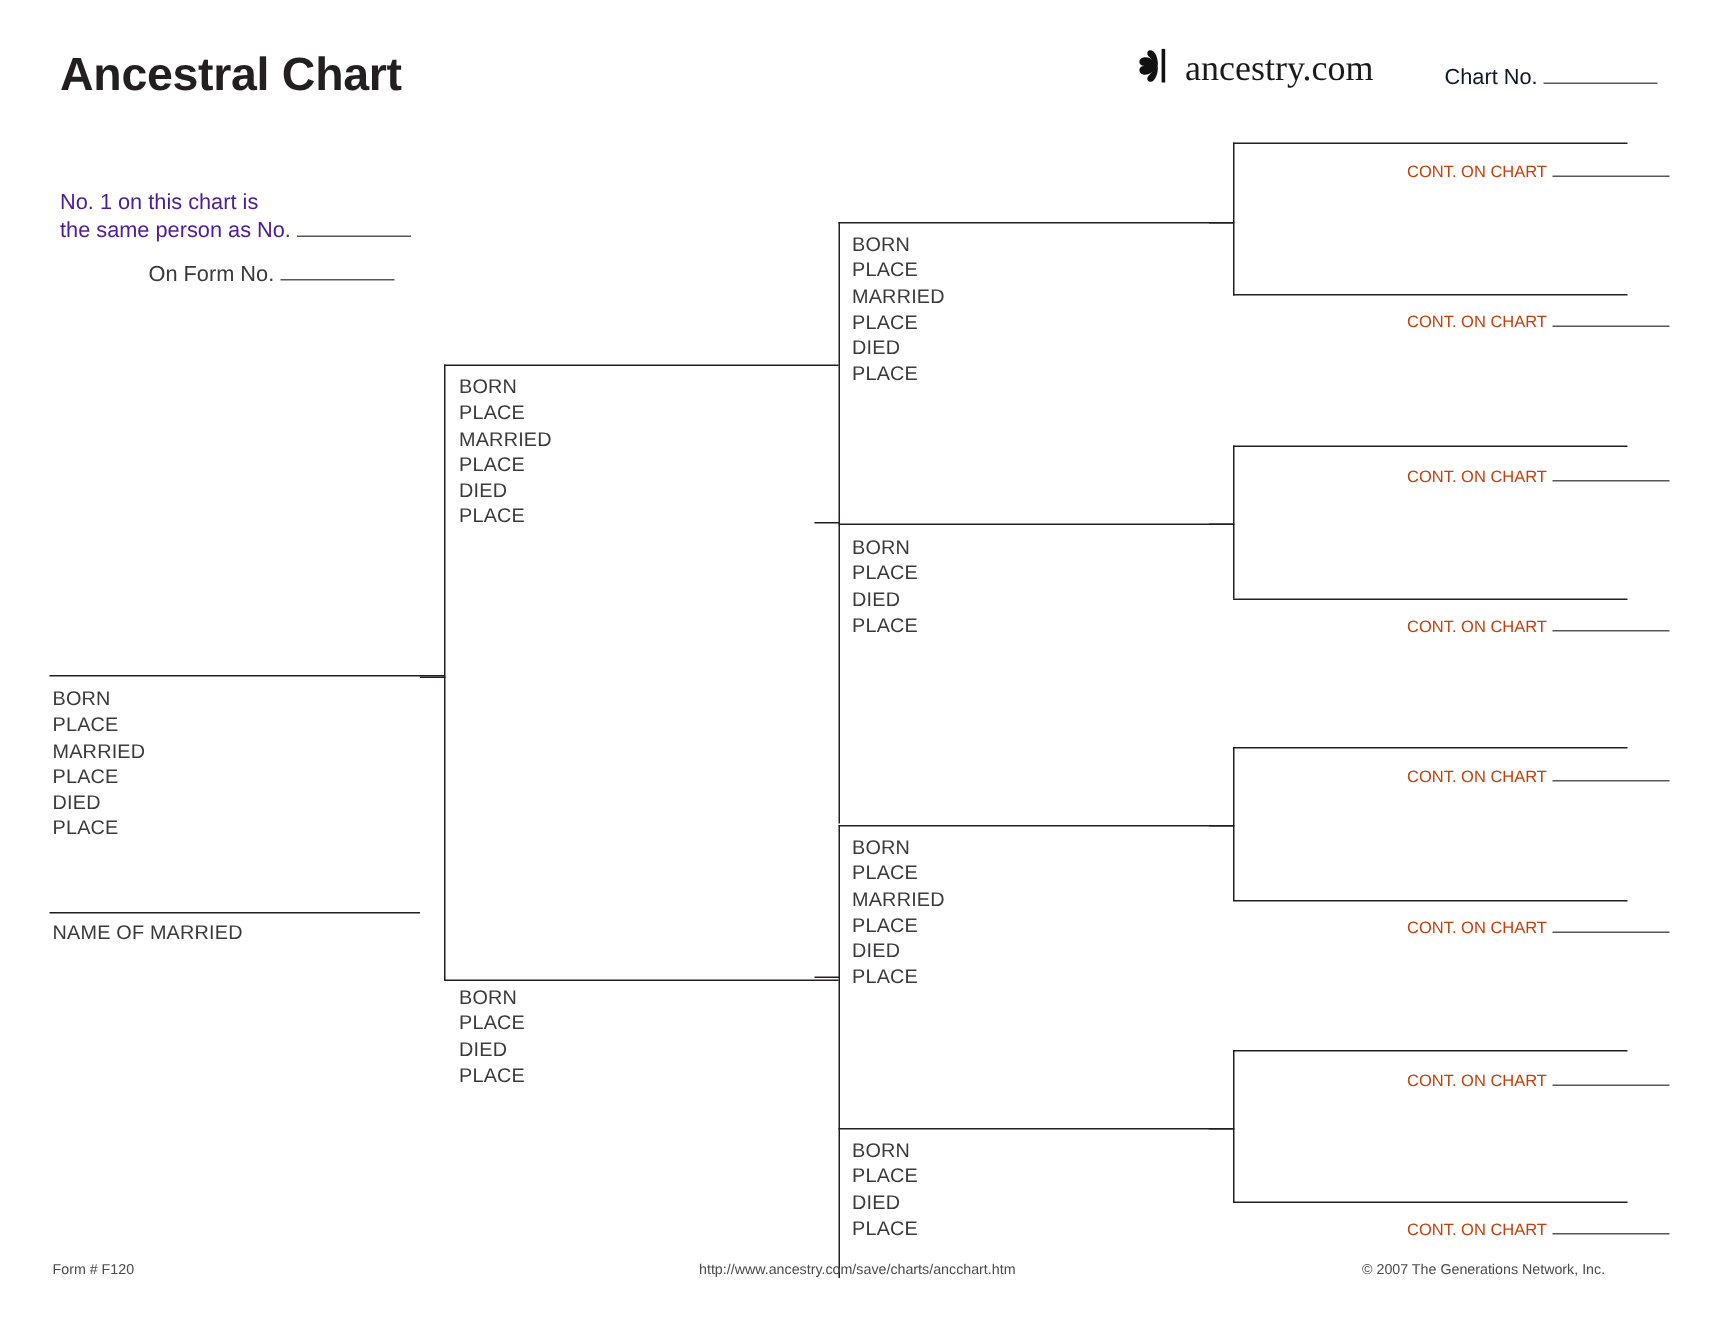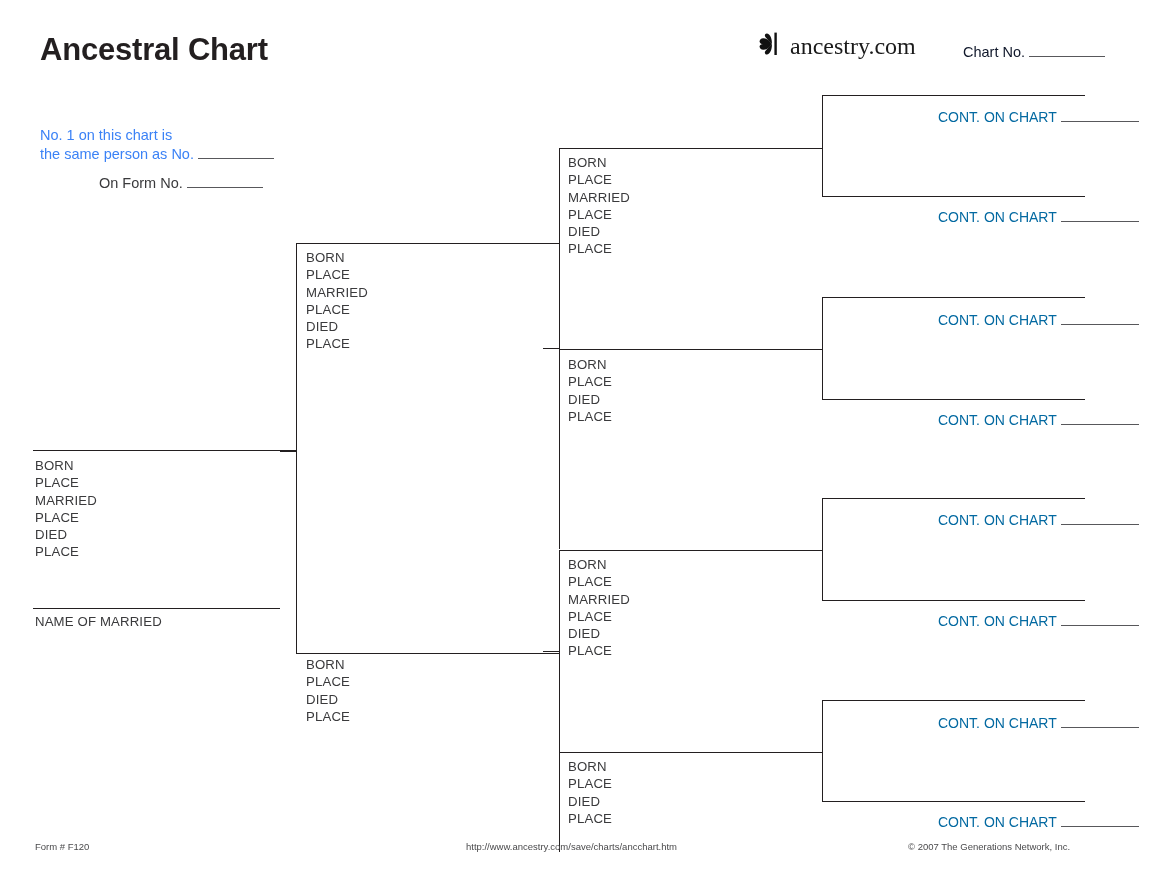--- a/index.html
+++ b/index.html
@@ -53,21 +53,21 @@
     color: #0f172a;
     white-space: nowrap;
   }
 
   
   #note-block {
     left: 40px;
     top: 126px;
     font-size: 14.5px;
     line-height: 19px;
-    color: #3b82f6;
+    color: #4c1d95;
     white-space: nowrap;
   }
   #note-line3 {
     left: 99px;
     top: 175px;
     font-size: 14.5px;
     color: #3a3a3c;
     white-space: nowrap;
   }
 
@@ -102,22 +102,22 @@
 
   .spouse-label {
     font-size: 13.2px;
     color: #3a3a3c;
     letter-spacing: 0.15px;
     white-space: nowrap;
   }
 
   
   .cont-label {
-    font-size: 14px;
-    color: #0369a1;
+    font-size: 11px;
+    color: #c2410c;
     white-space: nowrap;
   }
 
   
   .footer-text {
     font-size: 9.5px;
     color: #4a4a4c;
     white-space: nowrap;
   }
   #footer-form { left: 35px; top: 841px; }

